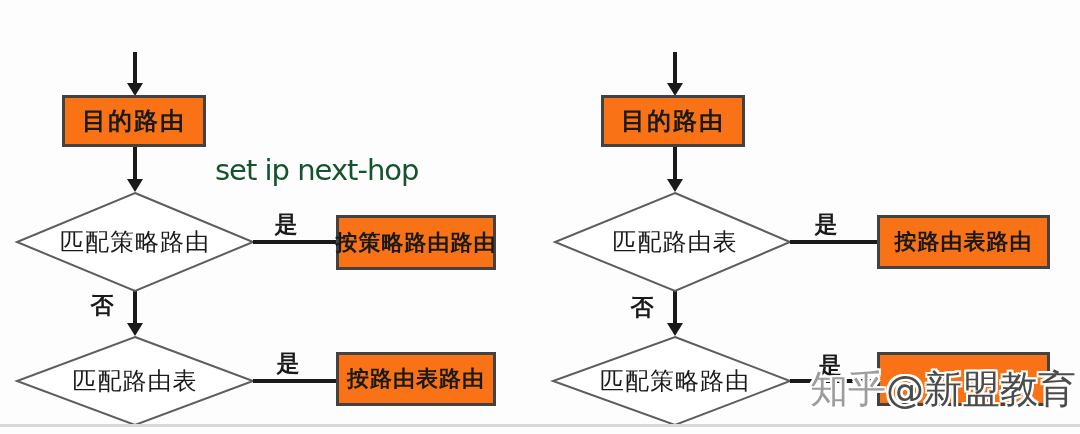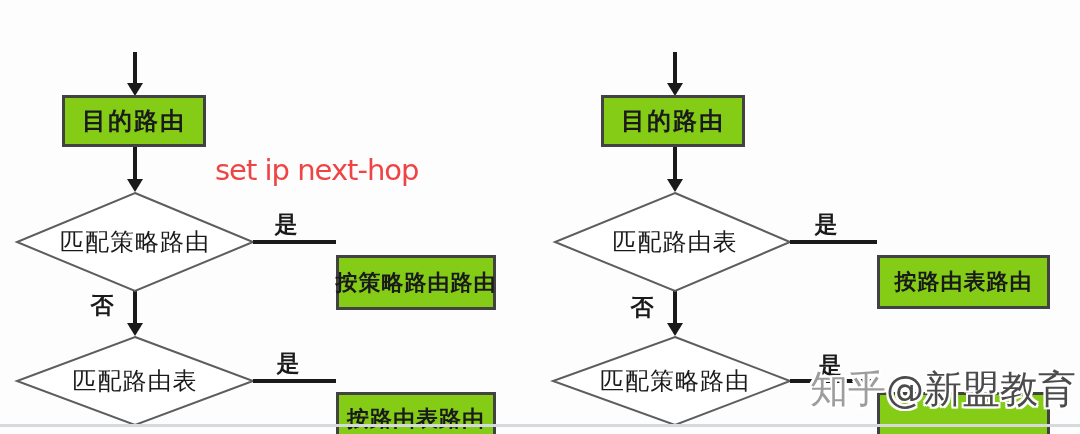--- a/index.html
+++ b/index.html
@@ -19,39 +19,39 @@
   .node {
     position: absolute;
     display: flex;
     align-items: center;
     justify-content: center;
     color: #1a1a1a;
     white-space: nowrap;
   }
   .rect-box {
     border: 3px solid #424242;
-    background: #84cc16;
+    background: #f97316;
     font-weight: bold;
     font-size: 24px;
     letter-spacing: 2px;
     box-sizing: border-box;
   }
-  .rect-box.side { font-size: 22px; letter-spacing: 1px; margin-top: 40px; }
+  .rect-box.side { font-size: 22px; letter-spacing: 1px; }
   .diamond-label {
     font-weight: normal;
     font-size: 24px;
     letter-spacing: 1px;
   }
   .branch-label {
     font-weight: bold;
     font-size: 23px;
   }
   .cmd-label {
     font-size: 29px;
-    color: #ef4444;
+    color: #14532d;
     letter-spacing: -1px;
   }
   .watermark {
     position: absolute;
     left: 810px;
     top: 364px;
     font-size: 38px;
     font-weight: normal;
     white-space: nowrap;
     text-shadow:

